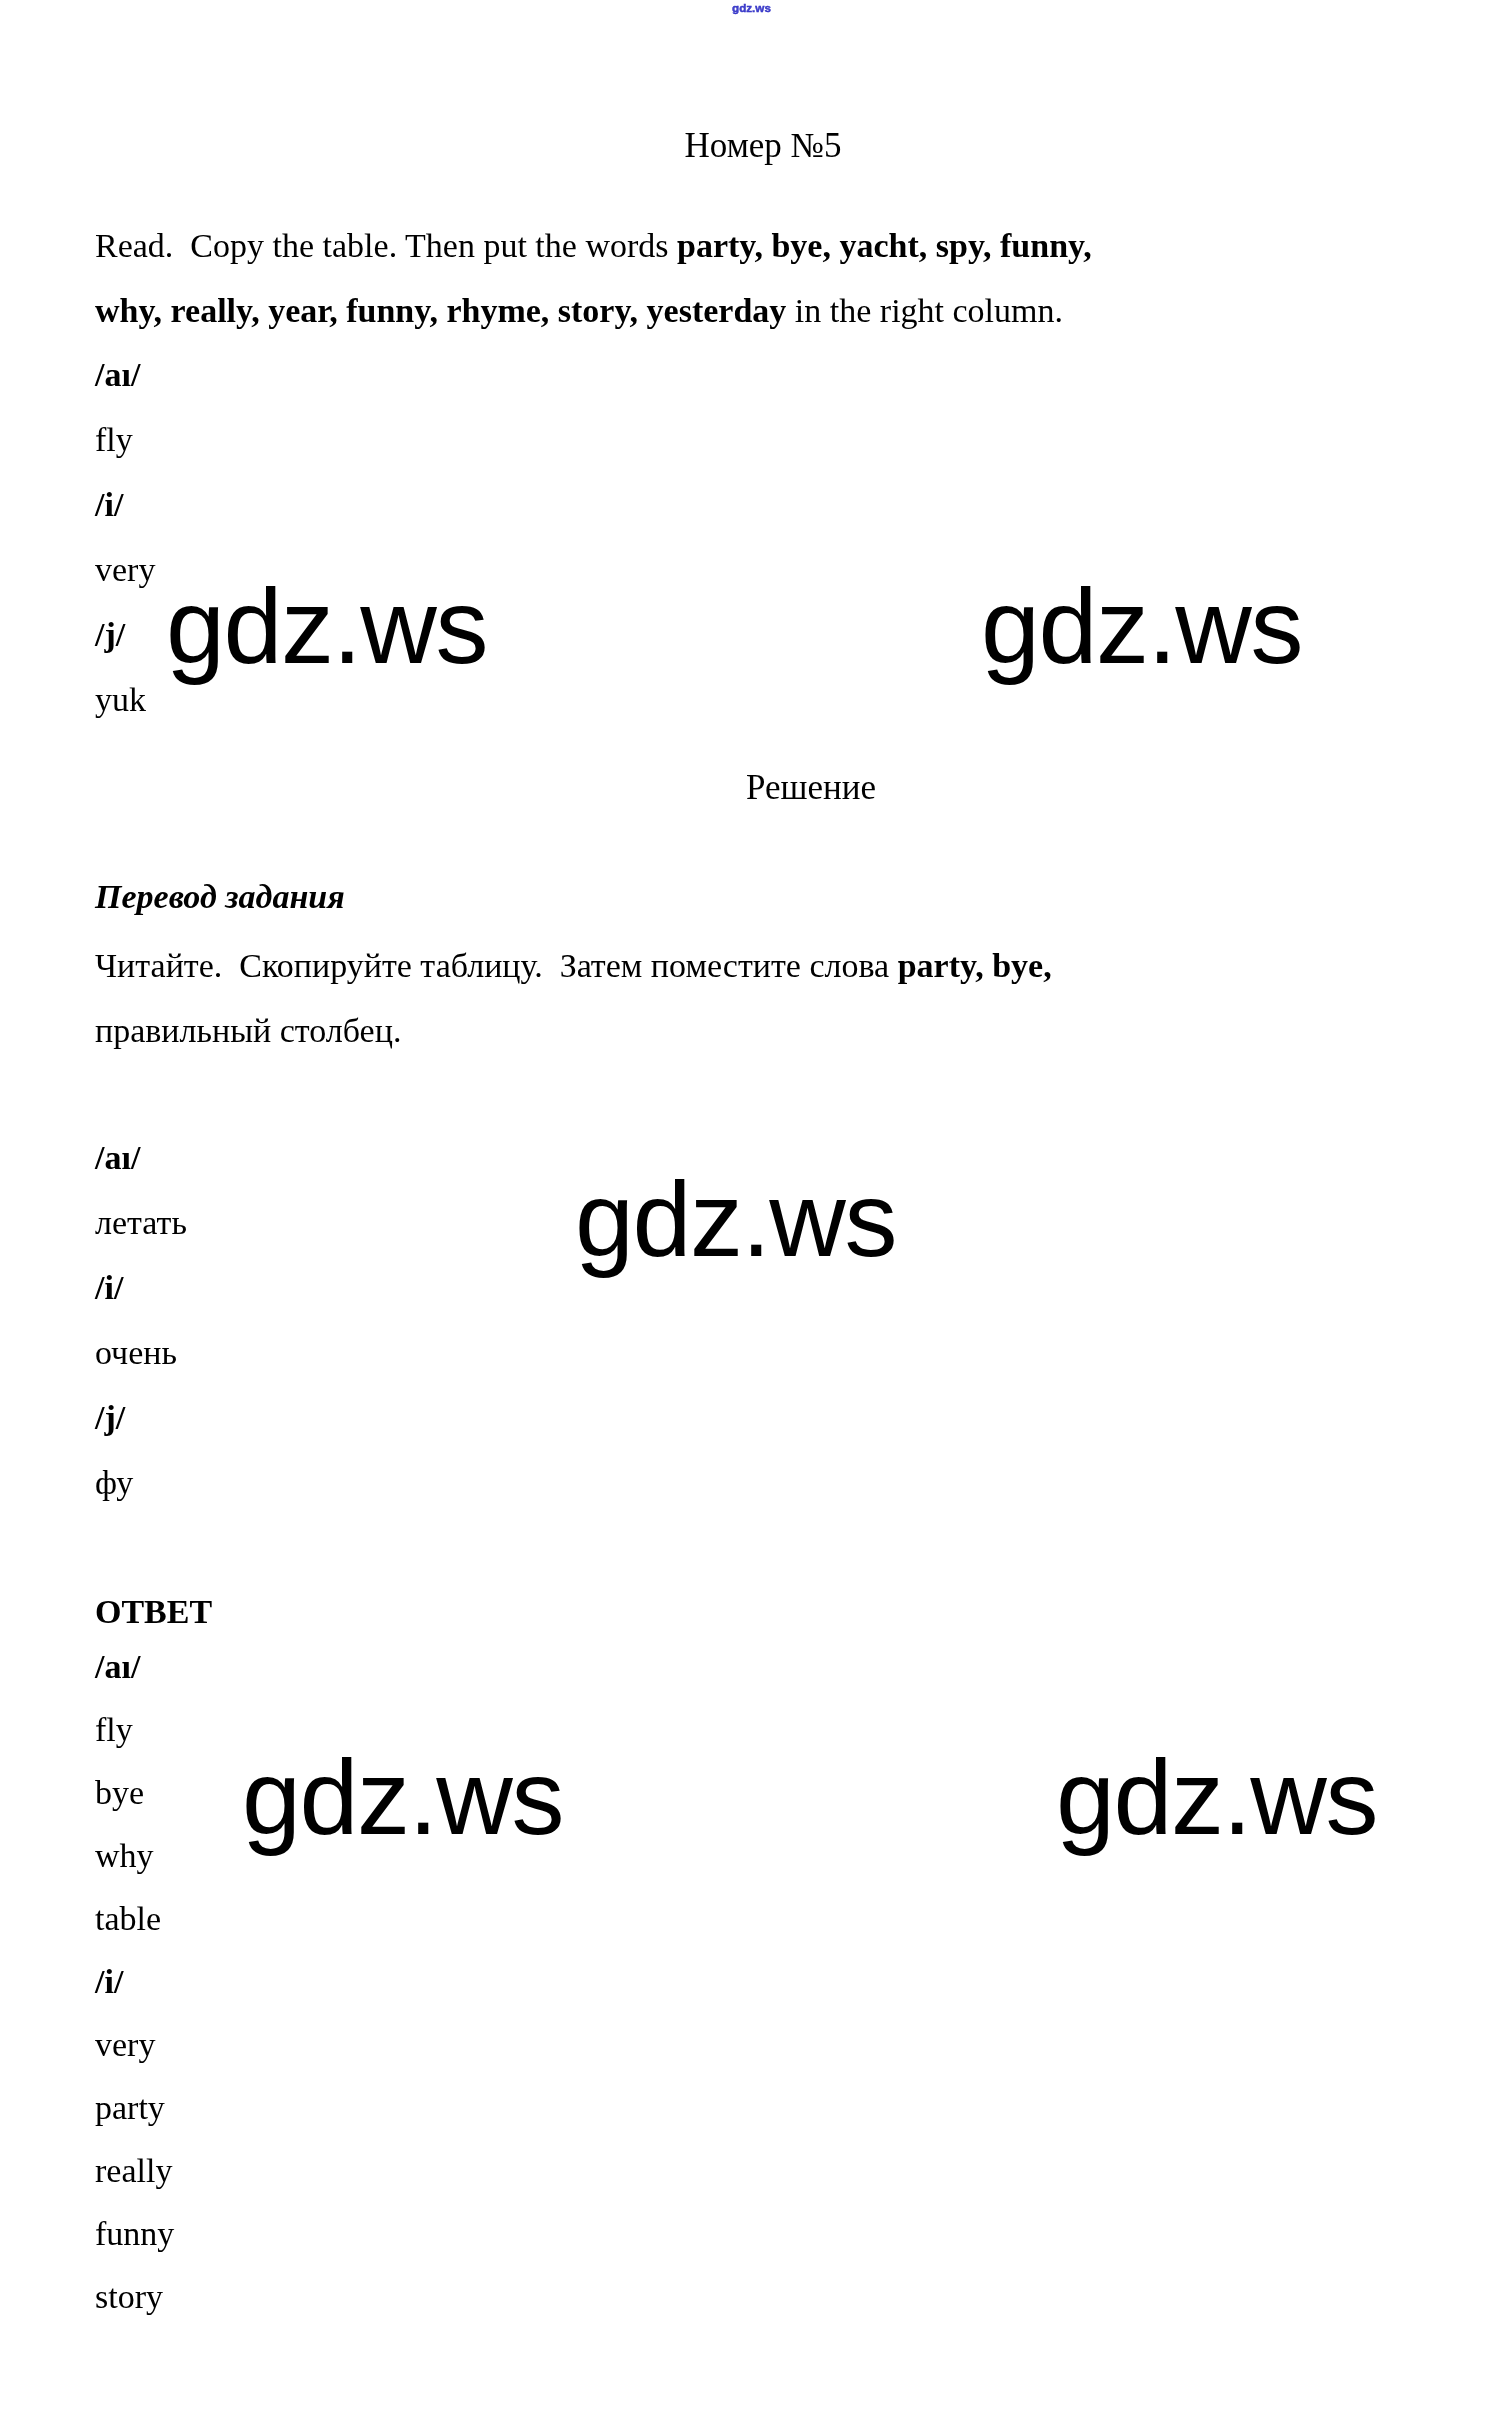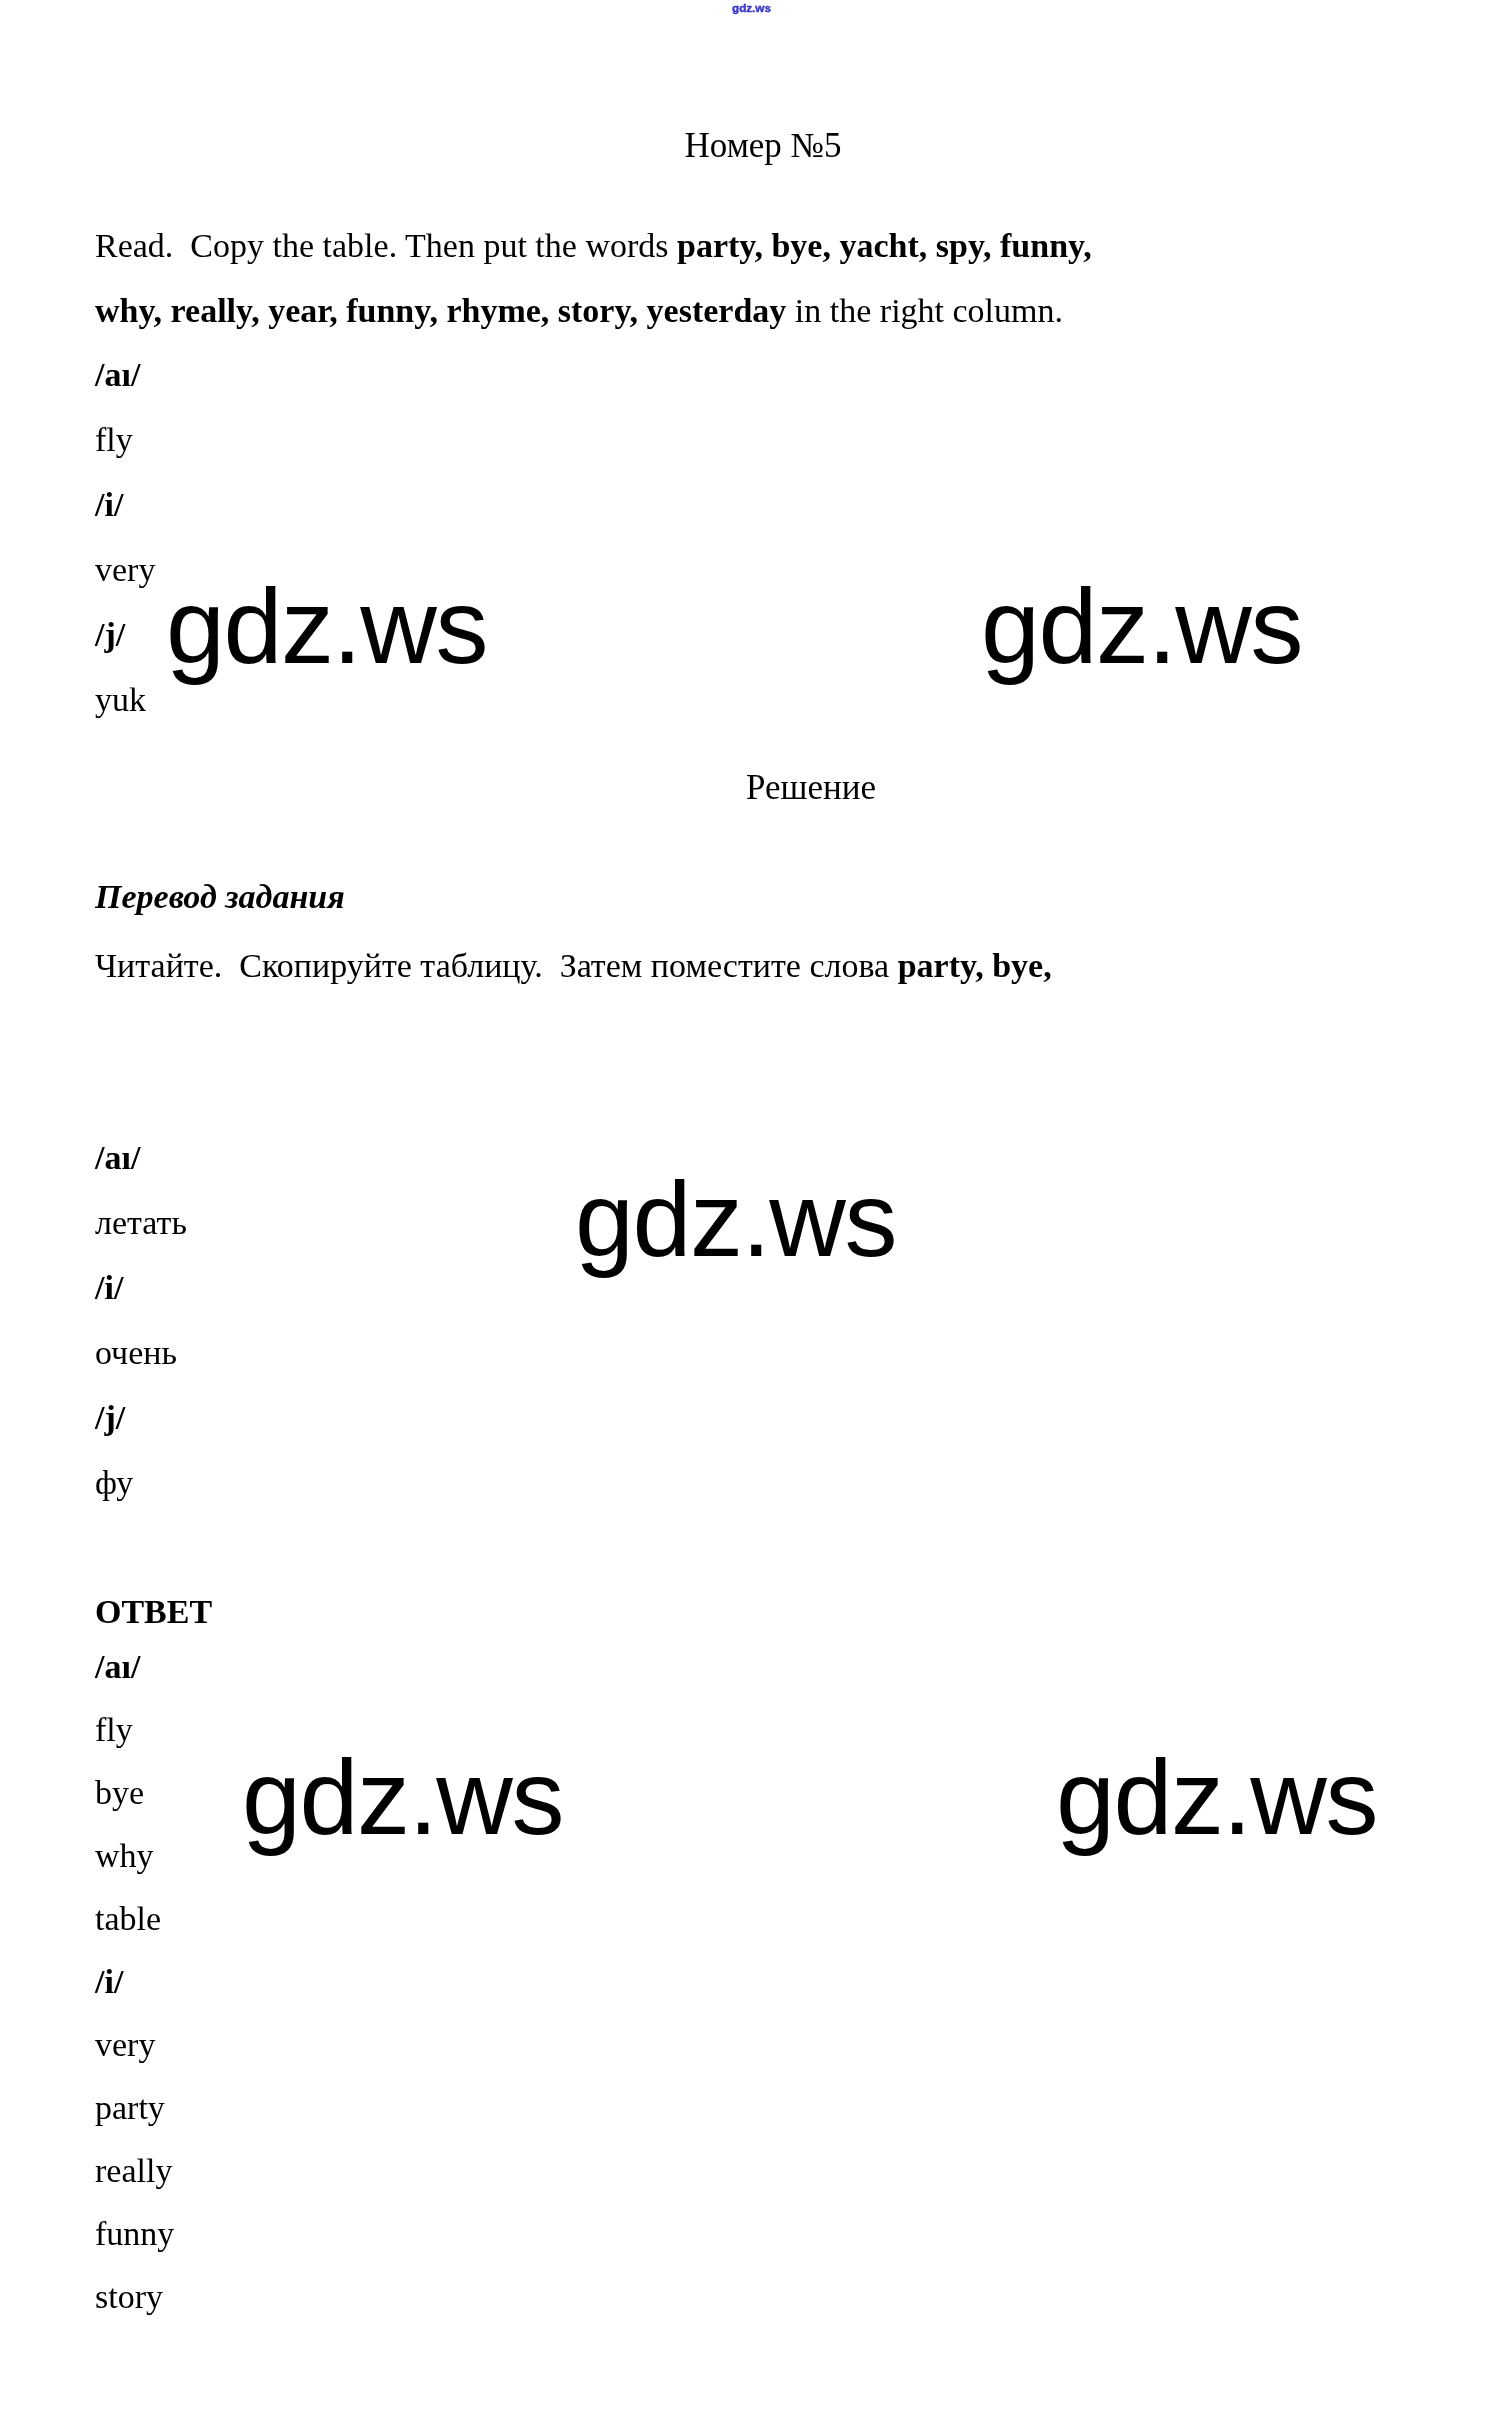--- a/index.html
+++ b/index.html
@@ -75,20 +75,21 @@
 
 <div class="wm" id="wm-left-1">gdz.ws</div>
 <div class="wm" id="wm-right-1">gdz.ws</div>
 
 <div class="abs" id="solution-heading-block" style="top:767px;margin-left:48px;">Решение</div>
 
 <div class="abs" id="translation-heading-block">Перевод задания</div>
 
 <div class="abs body-text" id="translation-paragraph">
     <div class="line"><span class="run">Читайте.  Скопируйте таблицу.  Затем поместите слова </span><span class="run b">party, bye,</span></div>
+    <div class="line"><span class="run">правильный столбец.</span></div>
   </div>
 
 <div class="abs body-text" id="solution-list">
     <div class="line"><span class="run b">/aı/</span></div>
     <div class="line"><span class="run">летать</span></div>
     <div class="line"><span class="run b">/i/</span></div>
     <div class="line"><span class="run">очень</span></div>
     <div class="line"><span class="run b">/j/</span></div>
     <div class="line"><span class="run">фу</span></div>
   </div>

